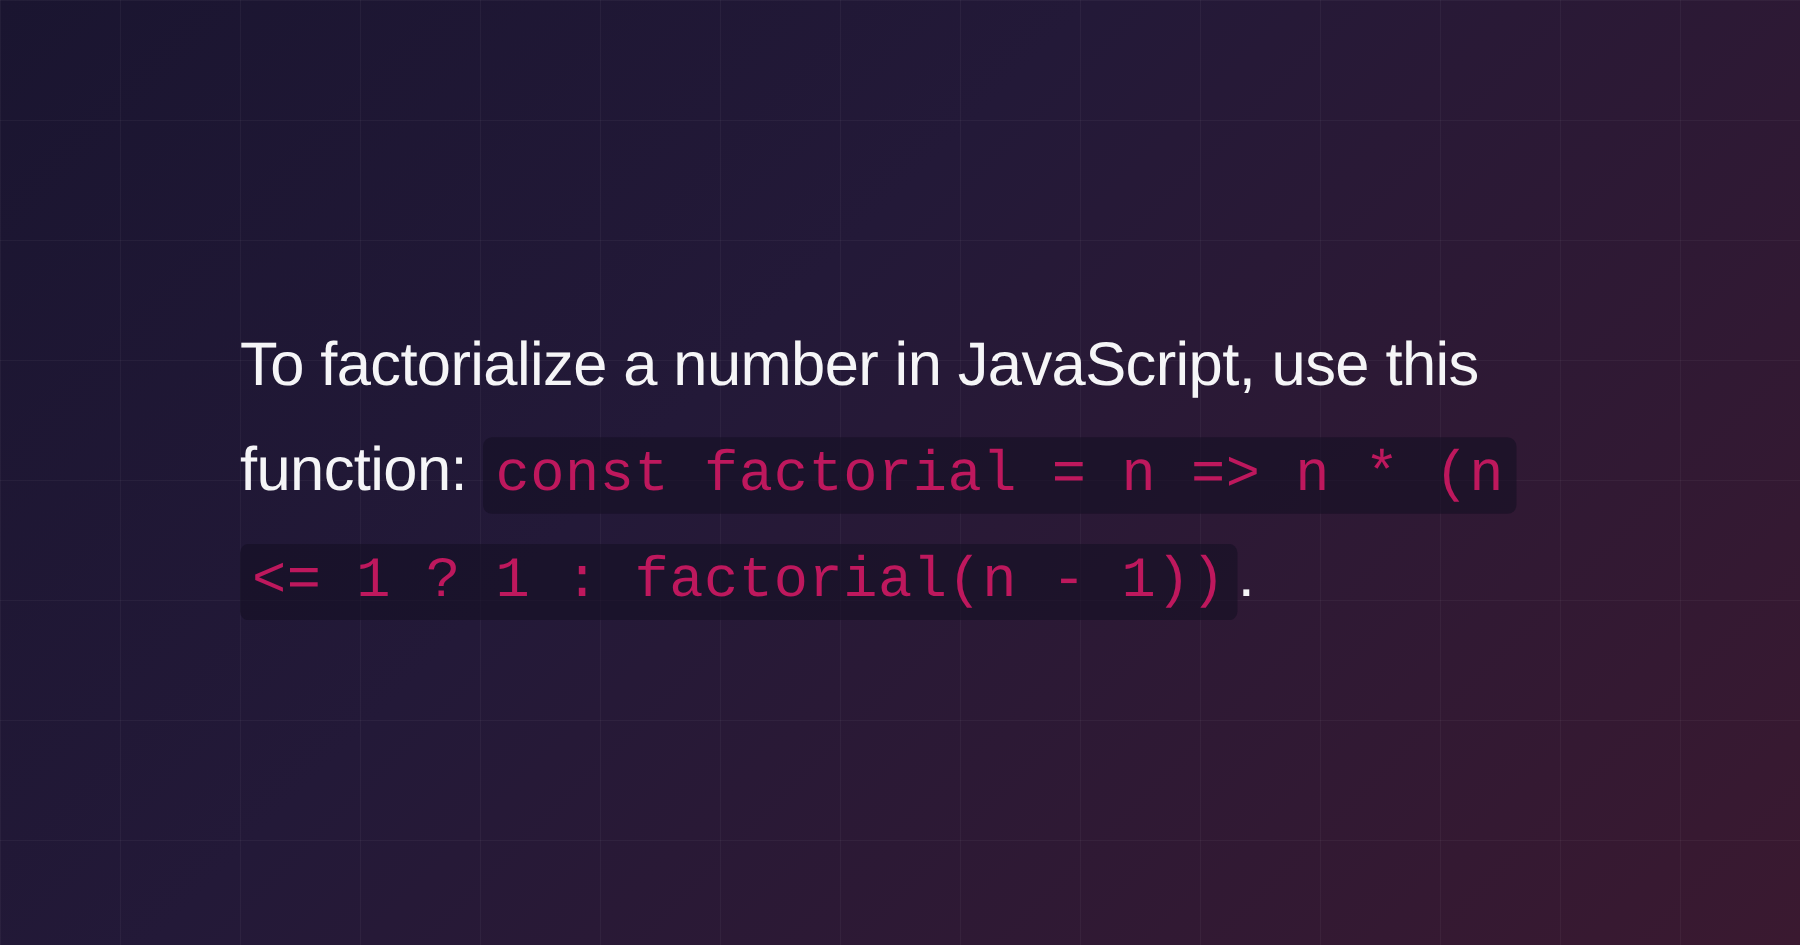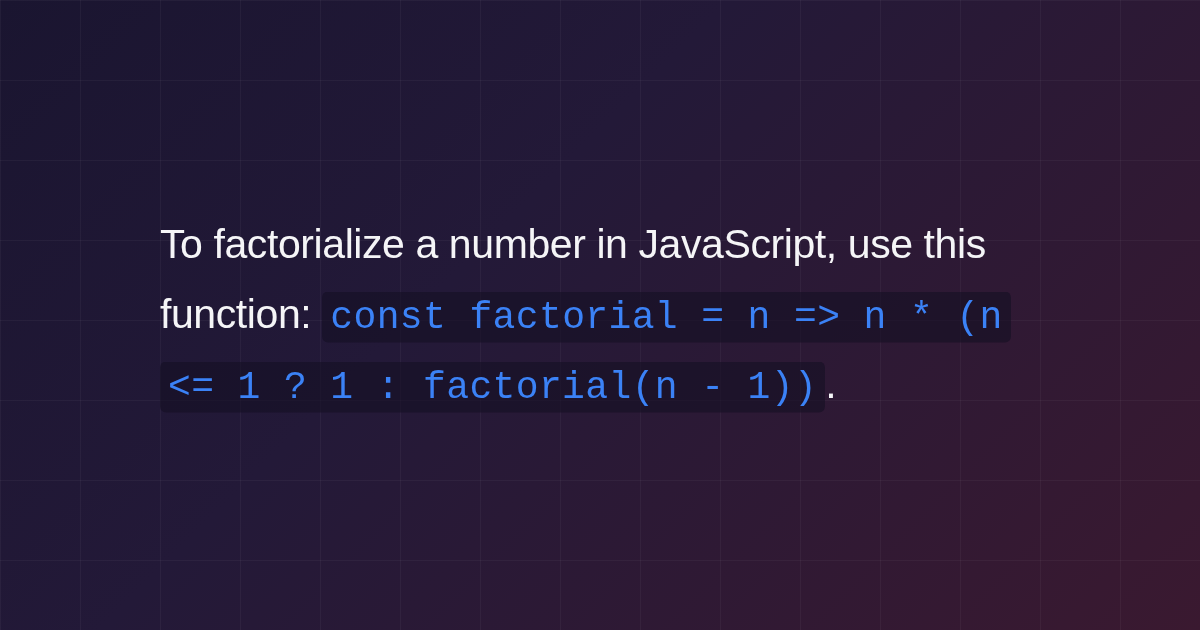--- a/index.html
+++ b/index.html
@@ -43,21 +43,21 @@
       font-size: 41px;
       line-height: 1.7;
       color: #f5f5f7;
       font-weight: 400;
       letter-spacing: -0.01em;
     }
     
     .code {
       font-family: ui-monospace, "SF Mono", Menlo, Monaco, Consolas, "Liberation Mono", "Courier New", monospace;
       background-color: rgba(20, 15, 35, 0.6);
-      color: #3b82f6;
+      color: #be185d;
       padding: 4px 8px;
       border-radius: 6px;
       font-size: 38px;
       letter-spacing: 0.01em;
       -webkit-box-decoration-break: clone;
       box-decoration-break: clone;
     }
   </style>
 </head>
 <body>

